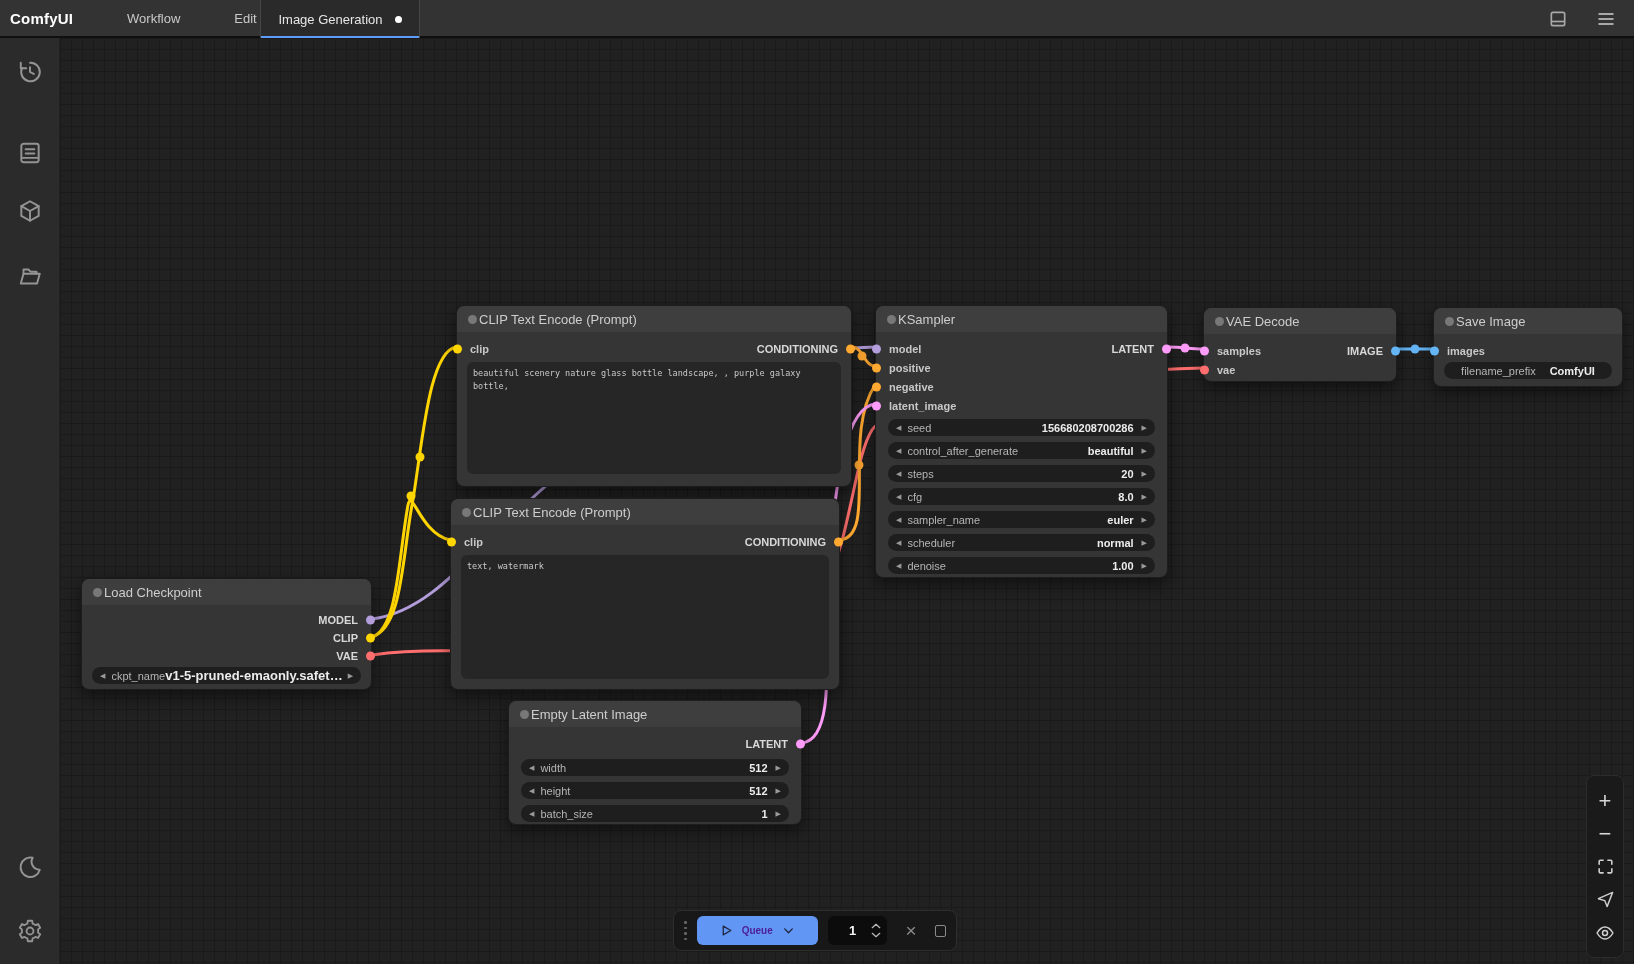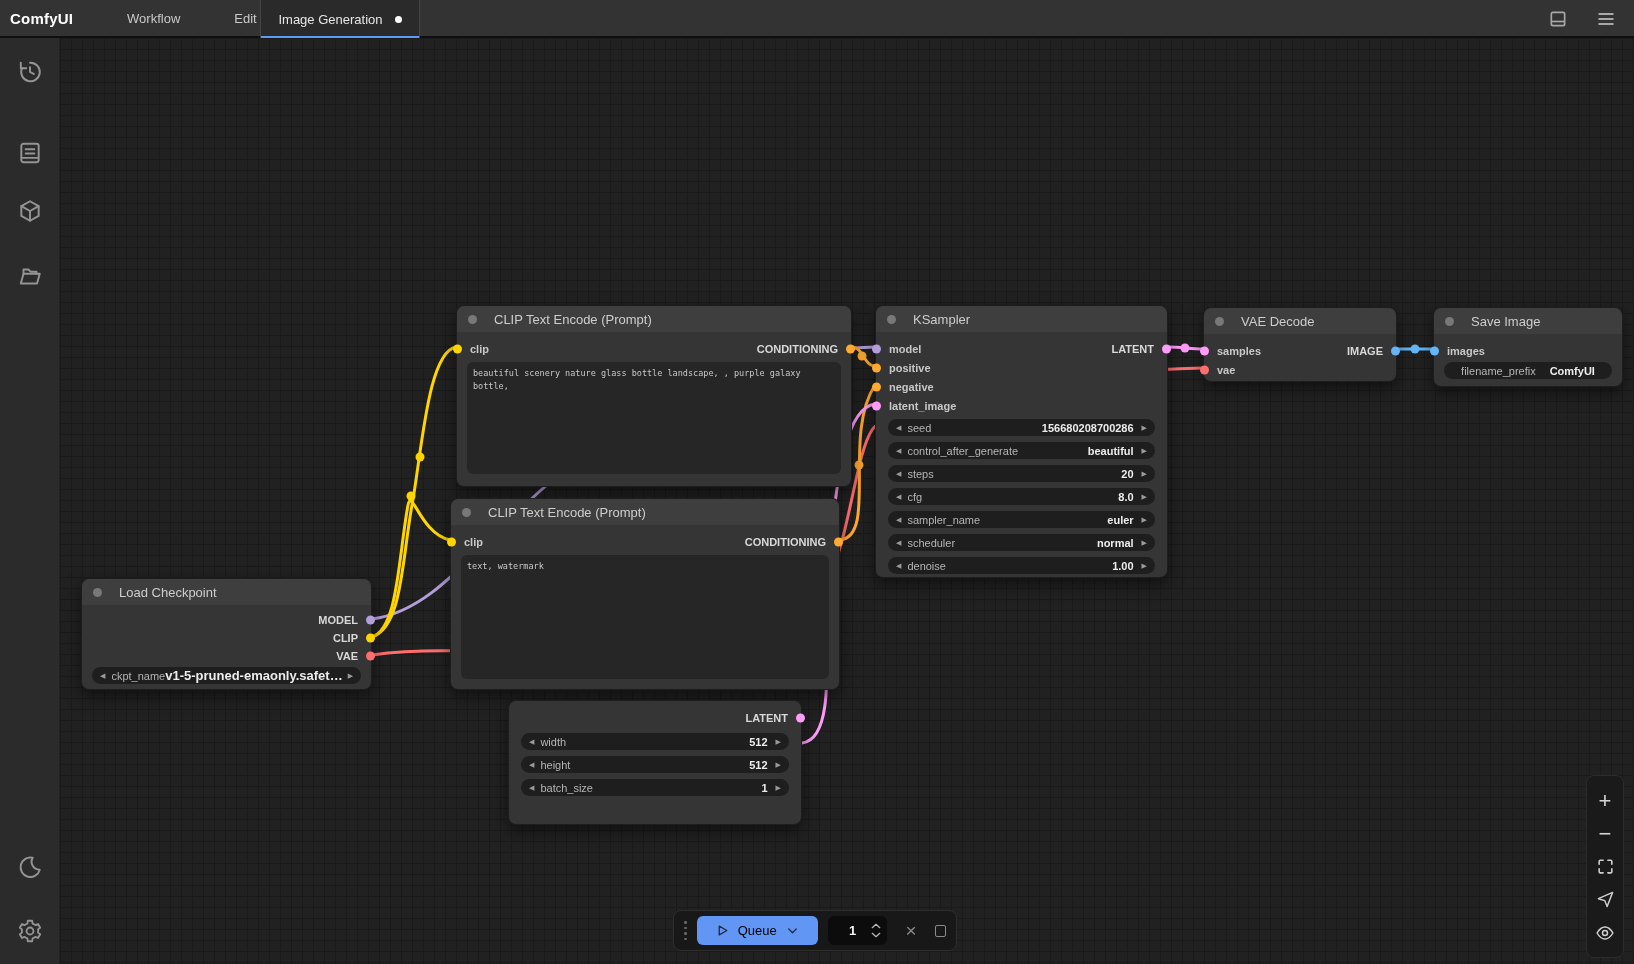--- a/index.html
+++ b/index.html
@@ -31,21 +31,21 @@
       linear-gradient(#1a1a1a 1px, transparent 1px),
       linear-gradient(90deg,#1a1a1a 1px, transparent 1px),
       linear-gradient(rgba(0,0,0,.4) 1px, transparent 1px),
       linear-gradient(90deg,rgba(0,0,0,.4) 1px, transparent 1px);
     background-size:11px 11px,11px 11px,110px 110px,110px 110px;
     z-index:1;}
   .wires{position:absolute;left:0;top:0;width:1634px;height:964px;z-index:2;pointer-events:none;}
 
   
   .node{position:absolute;background:#353535;border:1px solid rgba(0,0,0,.45);border-radius:8px;box-shadow:0 6px 16px rgba(0,0,0,.5);z-index:3;}
-  .nhead{height:26px;background:#3e3e3e;border-radius:8px 8px 0 0;display:flex;align-items:center;gap:17px;padding:0 11px;}
+  .nhead{height:26px;background:#3e3e3e;border-radius:8px 8px 0 0;display:flex;align-items:center;gap:2px;padding:0 11px;}
   .ndot{width:9px;height:9px;border-radius:50%;background:#787878;flex:0 0 auto;}
   .ntitle{font-size:13px;color:#cdcdcd;font-weight:500;white-space:nowrap;}
   .nbody{padding-top:7px;}
   .prow{position:relative;height:19px;display:flex;align-items:center;gap:20px;}
   .prow18{height:18px;}
   .pin-label{margin-left:13px;font-size:11px;font-weight:600;color:#c8c8c8;}
   .pout-label{margin-left:auto;margin-right:13px;font-size:11px;font-weight:600;color:#d8d8d8;}
   .pdot{position:absolute;top:50%;transform:translateY(-50%);width:9px;height:9px;border-radius:50%;}
   .pdot.in{left:-4px;}
   .pdot.out{right:-4px;}
@@ -57,21 +57,21 @@
   .widget.center{justify-content:center;}
   .widget.center .wname{margin:0;}
   .widget.center .wval{margin:0 0 0 14px;}
   .ntext{margin:4px 10px 0 10px;background:#262626;border-radius:6px;padding:5px 6px;font-family:"DejaVu Sans Mono",monospace;font-size:8.5px;line-height:1.5;color:#c9c9c9;white-space:pre-wrap;word-break:break-word;overflow:hidden;}
 
   
   .queuebar{position:absolute;left:673px;top:910px;width:284px;height:41px;background:#181818;border:1px solid #2e2e2e;border-radius:8px;display:flex;align-items:center;padding:0 10px;gap:10px;z-index:20;}
   .drag-dots{display:flex;flex-direction:column;gap:3px;}
   .drag-dots i{width:2.5px;height:2.5px;border-radius:50%;background:#666;}
   .queue-btn{height:29px;width:128px;background:var(--queue_btn);border-radius:6px;display:flex;align-items:center;justify-content:center;gap:9px;color:#1f2a40;cursor:pointer;}
-  .queue-label{font-size:13px;font-weight:400;color:#000000;}
+  .queue-label{font-size:10px;font-weight:700;color:#4c1d95;}
   .count-box{height:29px;width:62px;background:#0c0c0c;border-radius:6px;display:flex;align-items:center;padding:0 6px;}
   .count-val{flex:1;text-align:center;font-size:13px;font-weight:bold;color:#f4f4f4;}
   .steppers{display:flex;flex-direction:column;gap:3px;color:#b5b5b5;}
   .qicon{color:#8a8a8a;font-size:19px;line-height:1;}
   .stop-square{width:12px;height:12px;border:1.6px solid #8a8a8a;border-radius:2px;}
 
   
   .ctoolbar{position:absolute;left:1586px;top:775px;width:38px;height:183px;background:rgba(26,26,26,.92);border:1px solid #2c2c2c;border-radius:8px;display:flex;flex-direction:column;align-items:center;justify-content:space-around;padding:8px 0;color:#cfcfcf;z-index:20;}
   .cbtn{width:24px;height:24px;display:flex;align-items:center;justify-content:center;}
   .cbtn.text{font-size:22px;font-weight:300;color:#d5d5d5;}
@@ -259,20 +259,24 @@
       <span class="pin-label">images</span>
     </div>
     <div class="widget center" style="margin-top:2px;margin-left:10px;margin-right:10px;">
       <span class="wname">filename_prefix</span>
       <span class="wval">ComfyUI</span>
     </div>
   </div>
 </div>
 
 <div class="node" style="left:508px;top:700px;width:294px;height:125px;">
+  <div class="nhead">
+    <span class="ndot"></span>
+    <span class="ntitle">Empty Latent Image</span>
+  </div>
   <div class="nbody">
     <div class="prow">
       <span class="pout-label">LATENT</span>
       <span class="pdot out" style="background:var(--latent)"></span>
     </div>
     <div class="widget">
       <span class="warrow">◀</span>
       <span class="wname">width</span>
       <span class="wval">512</span>
       <span class="warrow">▶</span>

